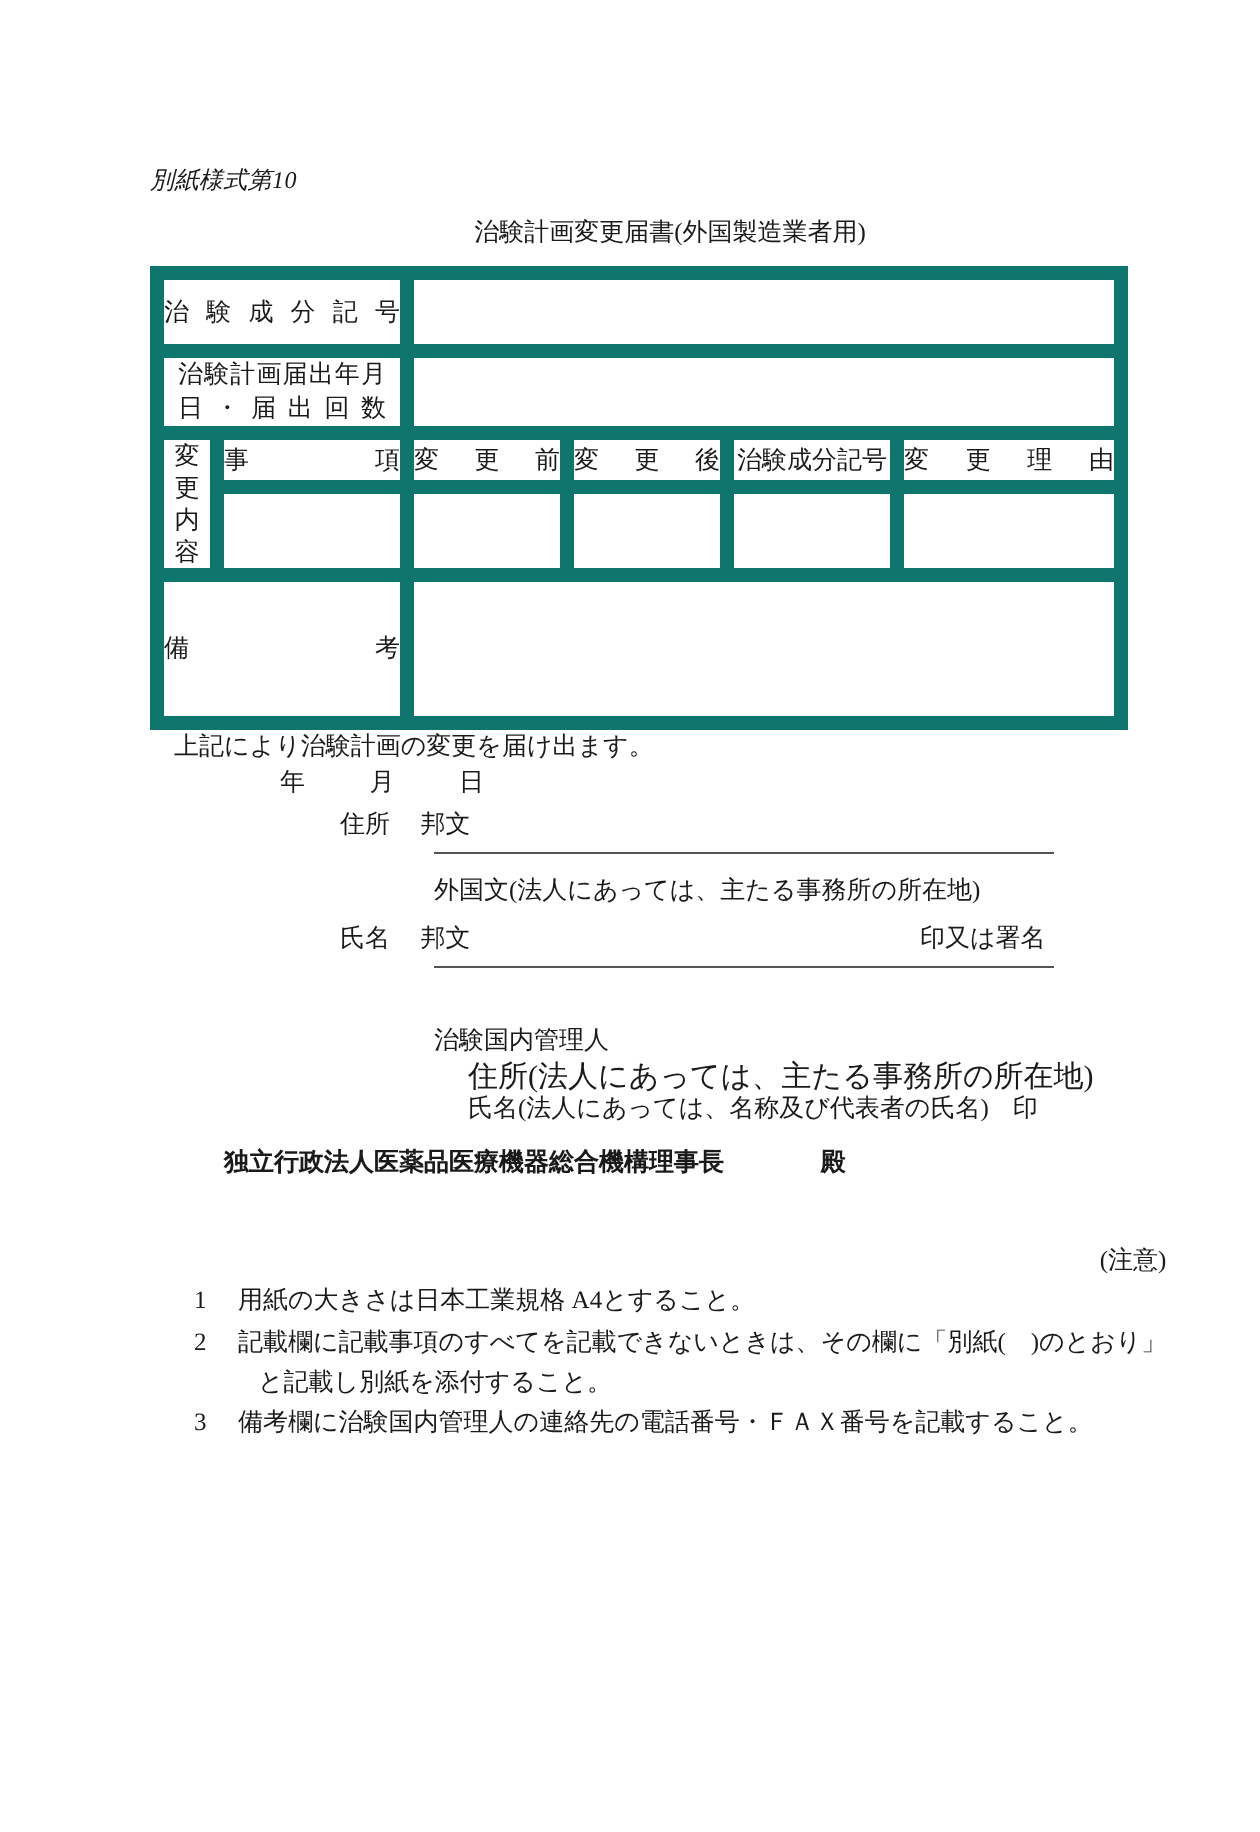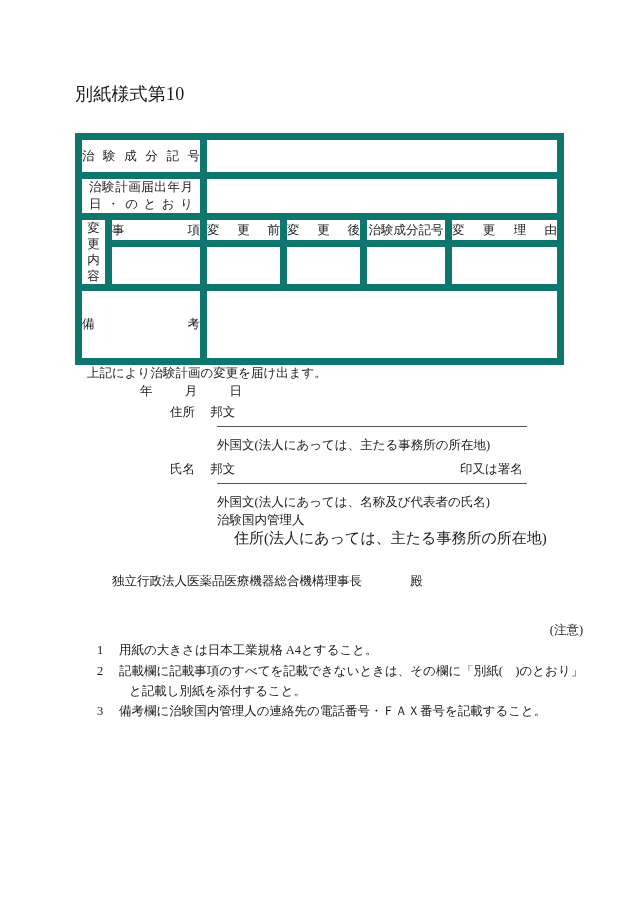--- a/index.html
+++ b/index.html
@@ -23,22 +23,23 @@
     inset: 0;
   }
 
   
   .abs { position: absolute; white-space: nowrap; }
 
   
   #form-number {
     left: 75px;
     top: 82px;
-    font-size: 18px;
+    font-size: 12px;
     letter-spacing: 0.2px;
+    font-style: italic;
   }
   #doc-title {
     left: 0;
     right: 0;
     top: 108px;
     text-align: center;
     font-size: 12.5px;
     padding-left: 40px;
   }
 
@@ -135,20 +136,21 @@
   #admin-title { left: 217px; top: 512px; font-size: 12.5px; }
   #admin-addr  { left: 217px; top: 529px; font-size: 15px; }
   #admin-name  { left: 217px; top: 546px; font-size: 12.5px; }
   .ind { display: inline-block; width: 17px; }
   .seal-gap { display: inline-block; width: 12px; }
 
   #addressee {
     left: 112px;
     top: 573px;
     font-size: 12.5px;
+    font-weight: bold;
   }
   #addressee .to-gap { display: inline-block; width: 42px; }
 
   
   #notes {
     position: absolute;
     left: 75px;
     top: 620px;
     font-size: 12.5px;
     line-height: 1.62;
@@ -168,39 +170,40 @@
     margin-left: 32px;
   }
 </style>
 </head>
 <body>
 
 <div class="page">
 
   <div class="abs" id="form-number">別紙様式第10</div>
 
+  <div class="abs" id="doc-title" style="white-space:nowrap;">治験計画変更届書(外国製造業者用)</div>
 
   <table id="main-table">
     <colgroup>
       <col style="width:30px">
       <col style="width:95px">
       <col style="width:80px">
       <col style="width:80px">
       <col style="width:85px">
       <col style="width:112px">
     </colgroup>
     <tbody>
       <tr class="row-h1">
         <td colspan="2" class="lbl">治験成分記号</td>
         <td colspan="4" class="cell-blank"></td>
       </tr>
       <tr class="row-h2">
         <td colspan="2" style="padding:0 7px;">
           <span class="lbl-line">治験計画届出年月</span>
-          <span class="lbl-line">日・のとおり</span>
+          <span class="lbl-line">日・届出回数</span>
         </td>
         <td colspan="4" class="cell-blank"></td>
       </tr>
       <tr class="row-head">
         <td rowspan="2" class="vert-label">
           <span>変</span>
           <span>更</span>
           <span>内</span>
           <span>容</span>
         </td>
@@ -247,28 +250,30 @@
   <div class="field-row" id="name-label">
     <span>氏名</span>
     <span class="sp" style="display:inline-block;width:9px;"></span>
     <span>邦文</span>
   </div>
 
   <div class="field-row" id="name-seal">印又は署名</div>
 
   <div class="rule" id="rule-2"></div>
 
-  <div class="field-row" id="name-foreign">外国文(法人にあっては、名称及び代表者の氏名)</div>
 
   <div class="field-row" id="admin-title">治験国内管理人</div>
 
   <div class="field-row" id="admin-addr">
     <span class="ind"></span><span>住所</span><span>(法人にあっては、主たる事務所の所在地)</span>
   </div>
 
+  <div class="field-row" id="admin-name">
+    <span class="ind"></span><span>氏名</span><span>(法人にあっては、名称及び代表者の氏名)</span><span class="seal-gap"></span><span>印</span>
+  </div>
 
   <div class="abs" id="addressee">
     <span>独立行政法人医薬品医療機器総合機構理事長</span>
     <span class="to-gap"></span>
     <span>殿</span>
   </div>
 
   <div id="notes">
     <div class="notes-title">(注意)</div>
 

